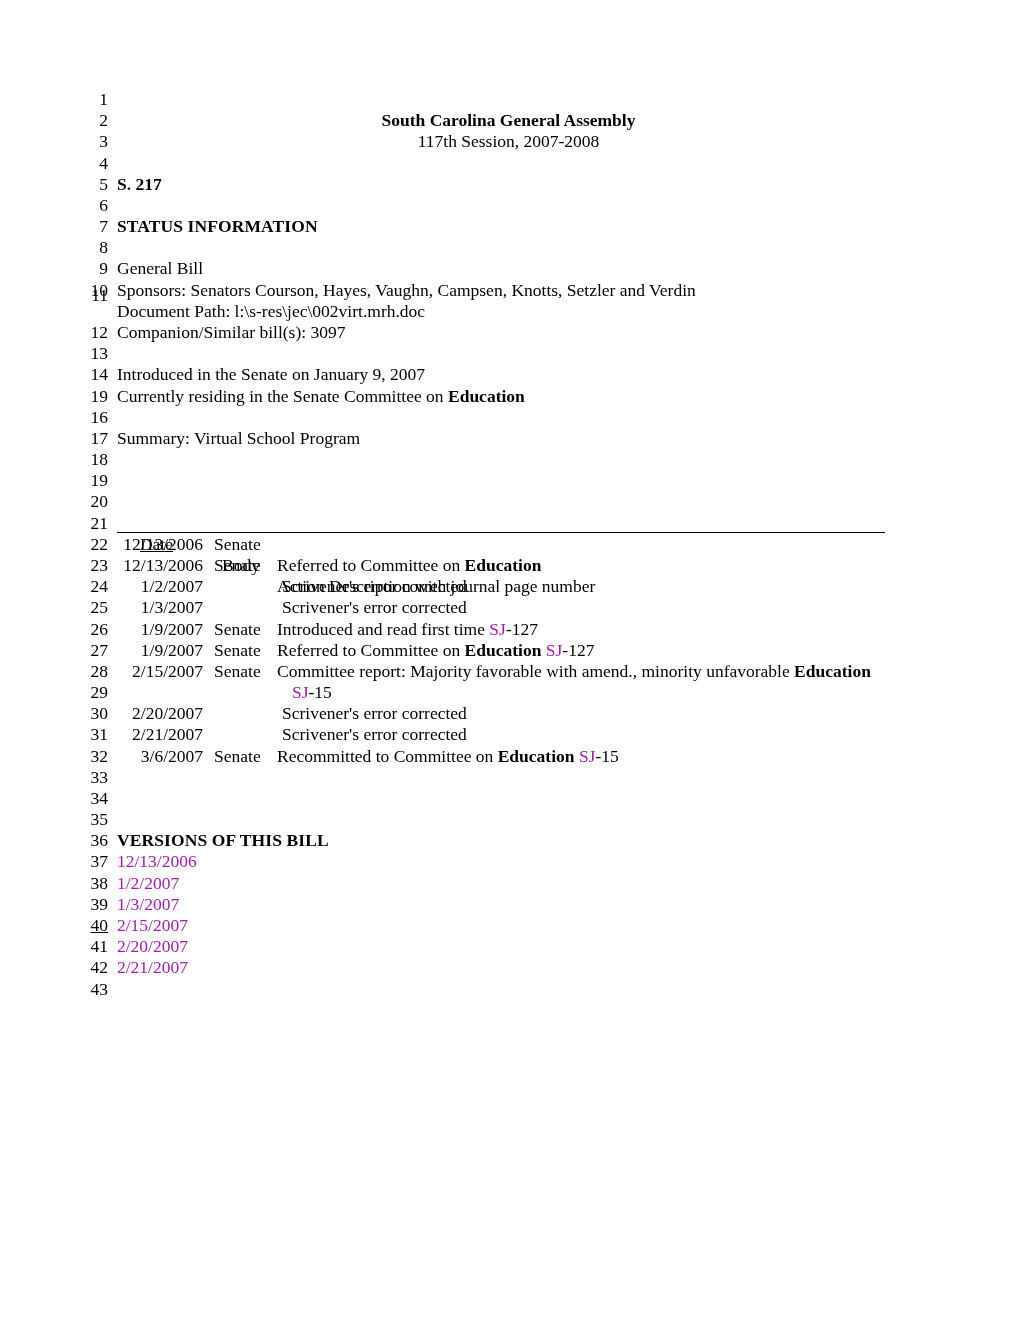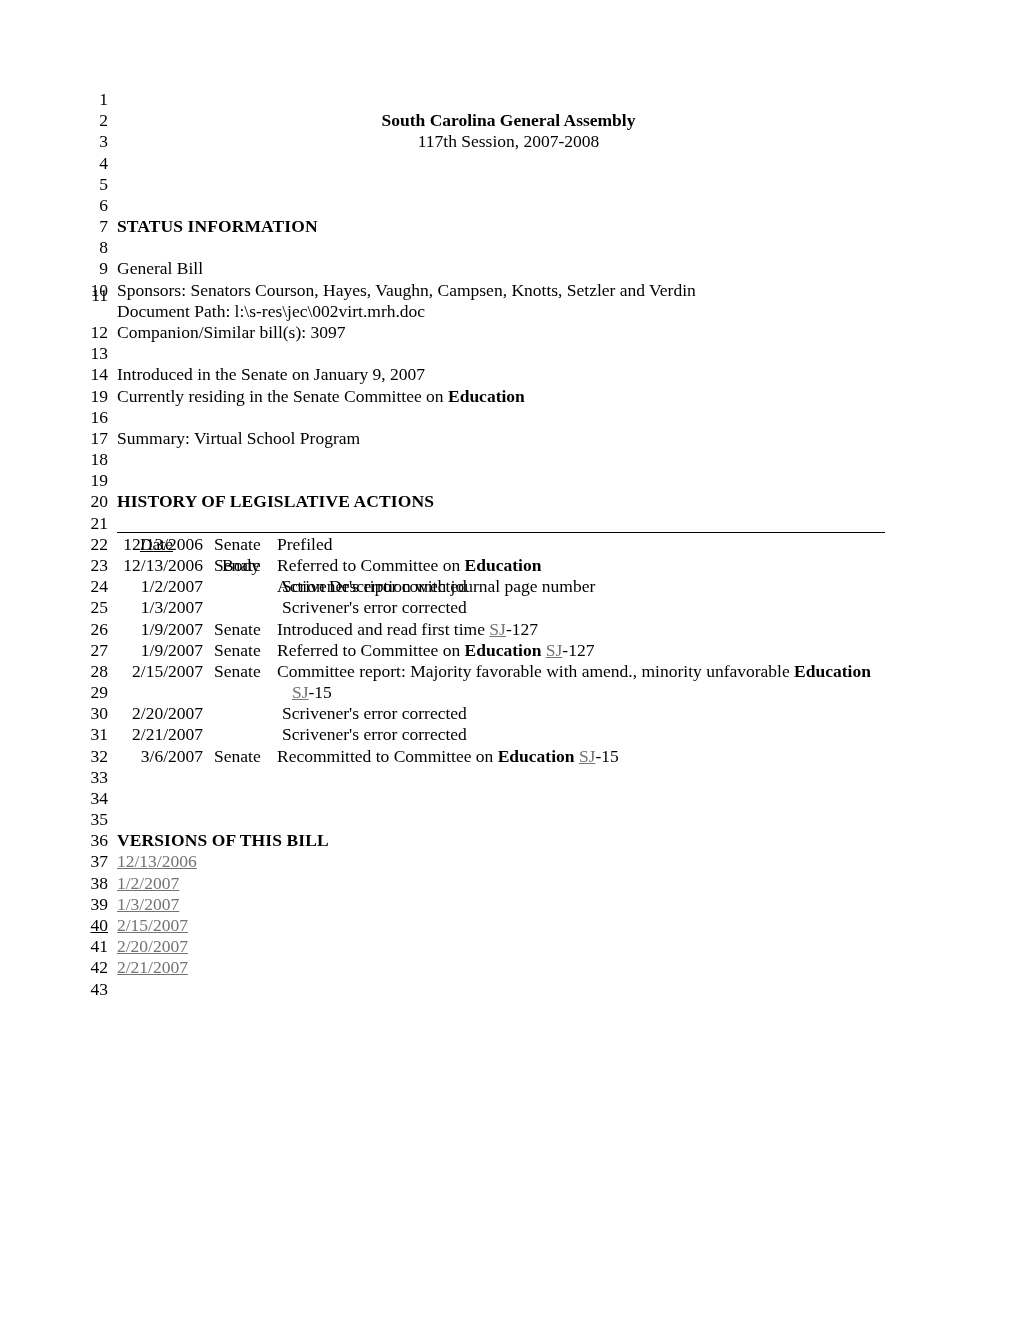--- a/index.html
+++ b/index.html
@@ -102,22 +102,21 @@
   .thead-rule {
     position: absolute;
     left: 117px;
     top: 19.5px;
     width: 768px;
     height: 1px;
     background: #000000;
   }
 
   a.lnk, .lnk {
-    color: #737373;
-    text-decoration: underline;
+    color: #a21caf;
   }
 </style>
 </head>
 <body>
 
 <div class="page">
 
   <div id="gutter">
       <div class="lineno" style="top: 89px;">1</div>
       <div class="lineno" style="top: 110.18px;">2</div>
@@ -165,20 +164,23 @@
     </div>
 
   <div class="line" id="l1" style="top: 89px;">
     <span class="center-head b">South Carolina General Assembly</span>
   </div>
 
   <div class="line" id="l2" style="top: 110.18px;">
     <span class="center-head">117th Session, 2007-2008</span>
   </div>
 
+  <div class="line" id="l4" style="top: 152.54px;">
+    <span class="content billno">S. 217</span>
+  </div>
 
   <div class="line" id="l6" style="top: 194.9px;">
     <span class="content section-head">STATUS INFORMATION</span>
   </div>
 
   <div class="line" id="l8" style="top: 237.26px;">
     <span class="content">General Bill</span>
   </div>
 
   <div class="line" id="l9" style="top: 258.44px;">
@@ -198,33 +200,30 @@
   </div>
 
   <div class="line" id="l14" style="top: 364.34px; padding-left: 11px;">
     <span class="content"><span>Currently residing in the Senate Committee on </span><span class="b">Education</span></span>
   </div>
 
   <div class="line" id="l16" style="top: 406.7px;">
     <span class="content">Summary: Virtual School Program</span>
   </div>
 
-  <div class="line" id="l19" style="top: 470.24px;">
-    <span class="content section-head">HISTORY OF LEGISLATIVE ACTIONS</span>
-  </div>
 
   <div class="line thead" id="l21" style="top: 512.6px;">
     <span class="col-date">Date</span>
     <span class="col-body">Body</span>
     <span class="col-action">Action Description with journal page number</span>
     <span class="thead-rule"></span>
   </div>
 
   <div id="history-rows">
-      <div class="line" style="top: 533.78px;"><span class="col-date">12/13/2006</span><span class="col-body">Senate</span><span class="col-action"><span>Prefiled</span></span></div>
+      <div class="line" style="top: 533.78px;"><span class="col-date">12/13/2006</span><span class="col-body">Senate</span></div>
       <div class="line" style="top: 554.96px;"><span class="col-date">12/13/2006</span><span class="col-body">Senate</span><span class="col-action"><span>Referred to Committee on </span><span class="b">Education</span></span></div>
       <div class="line" style="top: 576.14px;"><span class="col-date">1/2/2007</span><span class="col-action indent"><span>Scrivener's error corrected</span></span></div>
       <div class="line" style="top: 597.32px;"><span class="col-date">1/3/2007</span><span class="col-action indent"><span>Scrivener's error corrected</span></span></div>
       <div class="line" style="top: 618.5px;"><span class="col-date">1/9/2007</span><span class="col-body">Senate</span><span class="col-action"><span>Introduced and read first time </span><span class="lnk">SJ</span><span>-127</span></span></div>
       <div class="line" style="top: 639.68px;"><span class="col-date">1/9/2007</span><span class="col-body">Senate</span><span class="col-action"><span>Referred to Committee on </span><span class="b">Education</span><span> </span><span class="lnk">SJ</span><span>-127</span></span></div>
       <div class="line" style="top: 660.86px;"><span class="col-date">2/15/2007</span><span class="col-body">Senate</span><span class="col-action"><span>Committee report: Majority favorable with amend., minority unfavorable </span><span class="b">Education</span></span></div>
       <div class="line" style="top: 682.04px;"><span class="col-action cont"><span class="lnk">SJ</span><span>-15</span></span></div>
       <div class="line" style="top: 703.22px;"><span class="col-date">2/20/2007</span><span class="col-action indent"><span>Scrivener's error corrected</span></span></div>
       <div class="line" style="top: 724.4px;"><span class="col-date">2/21/2007</span><span class="col-action indent"><span>Scrivener's error corrected</span></span></div>
       <div class="line" style="top: 745.58px;"><span class="col-date">3/6/2007</span><span class="col-body">Senate</span><span class="col-action"><span>Recommitted to Committee on </span><span class="b">Education</span><span> </span><span class="lnk">SJ</span><span>-15</span></span></div>

